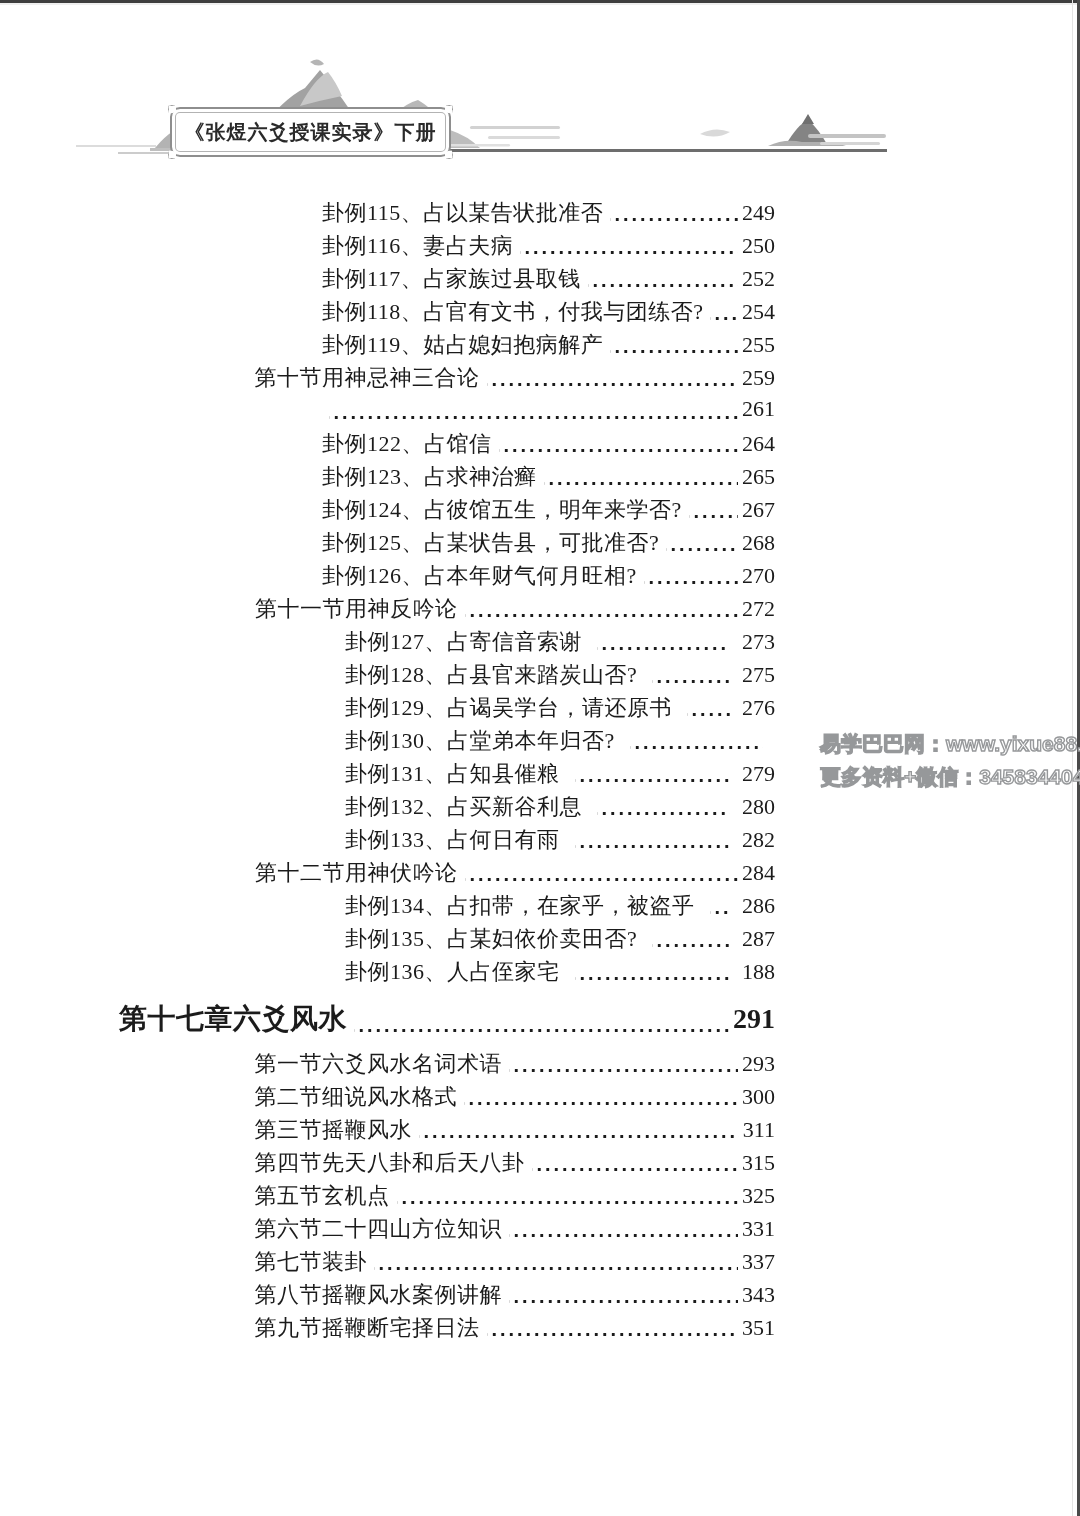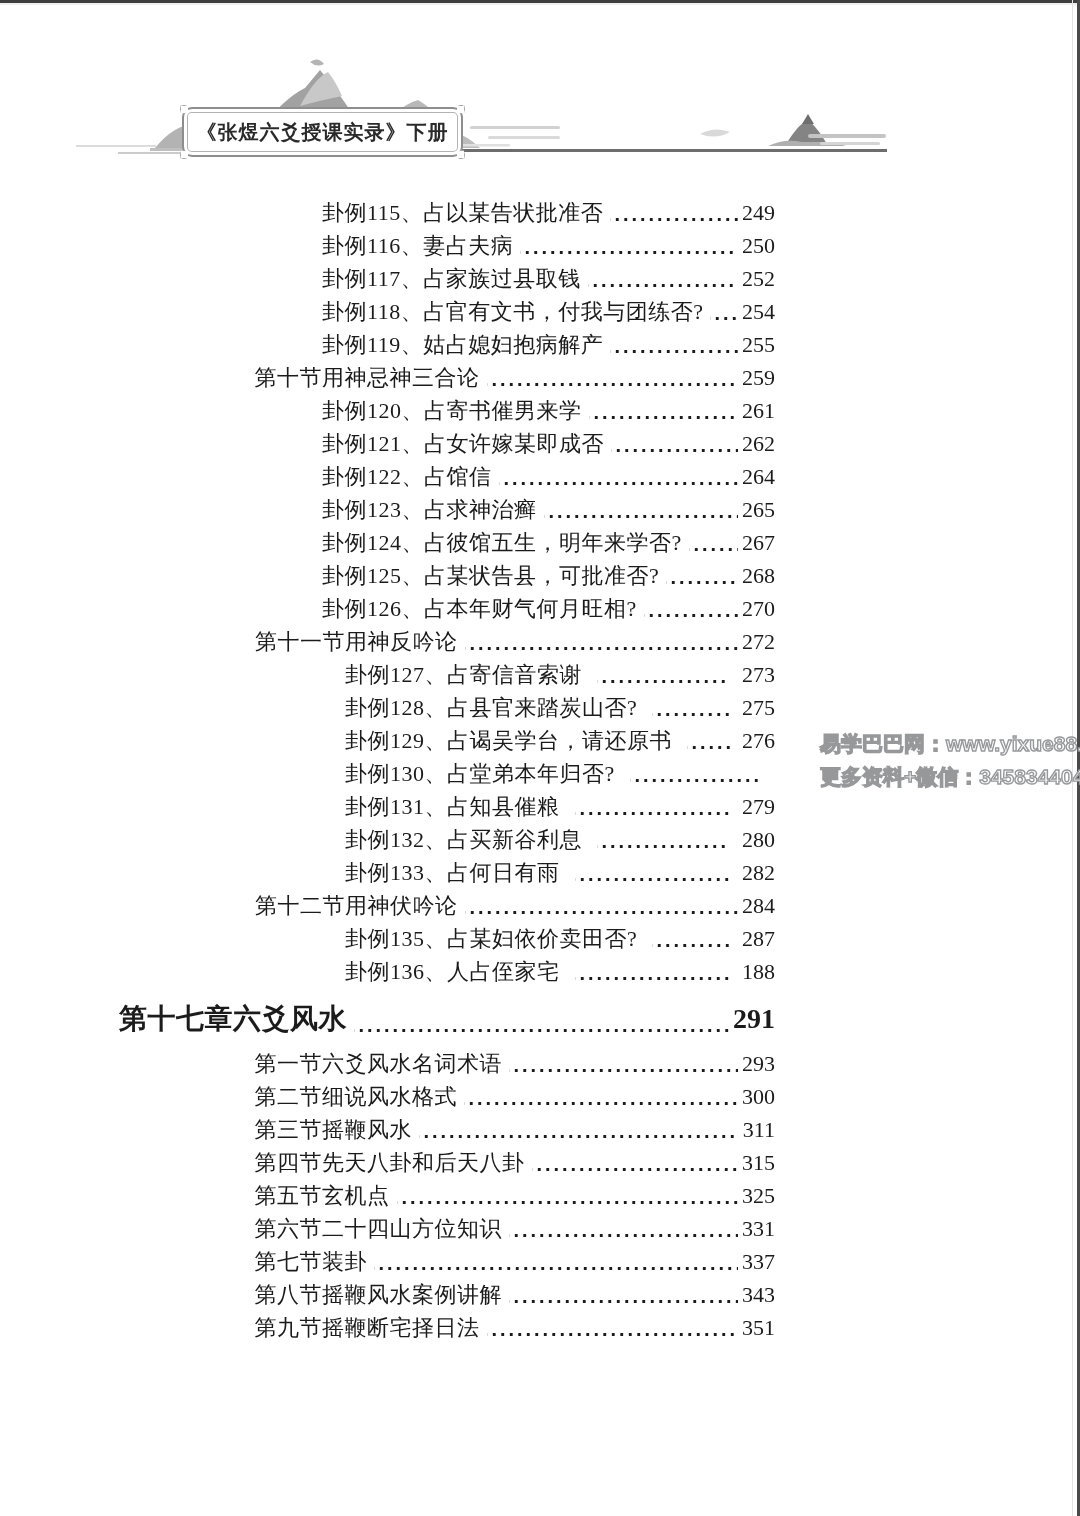--- a/index.html
+++ b/index.html
@@ -8,21 +8,21 @@
 
   
   .edge-top{position:absolute;left:0;top:0;width:100%;height:3px;background:#3e3e3e;}
   .edge-top-soft{position:absolute;left:0;top:3px;width:100%;height:2px;background:#efefef;}
   .edge-right{position:absolute;right:0;top:0;width:3px;height:100%;background:#4a4a4a;}
   .edge-right-soft{position:absolute;right:7px;top:0;width:1px;height:100%;background:#e4e4e4;}
 
   
   .header{position:absolute;left:0;top:0;width:100%;height:180px;}
   .deco{position:absolute;}
-  .title-box{position:absolute;left:182px;top:107px;width:277px;height:46px;background:#fff;
+  .title-box{position:absolute;left:170px;top:107px;width:277px;height:46px;background:#fff;
              border:2px solid #8e8e8e;border-radius:10px;
              box-shadow:inset 0 0 0 3px #ffffff, inset 0 0 0 4px #b3b3b3;
              display:flex;align-items:center;justify-content:center;z-index:3;}
   .title-box .t{font-weight:bold;font-size:20px;letter-spacing:1px;color:#2a2a2a;white-space:nowrap;}
   .corn{position:absolute;width:7px;height:7px;border:1.5px solid #9b9b9b;background:#fff;border-radius:1px;z-index:4;}
   .corn.tl{left:-4px;top:-4px;border-right:none;border-bottom:none;transform:rotate(-8deg);}
   .corn.tr{right:-4px;top:-4px;border-left:none;border-bottom:none;transform:rotate(8deg);}
   .corn.bl{left:-4px;bottom:-4px;border-right:none;border-top:none;transform:rotate(8deg);}
   .corn.br{right:-4px;bottom:-4px;border-left:none;border-top:none;transform:rotate(-8deg);}
   .rule-main{position:absolute;left:447px;top:149px;width:440px;height:2.5px;background:#6d6d6d;z-index:2;}
@@ -127,28 +127,22 @@
         <span class="dots"></span>
         <span class="pg">255</span>
       </div>
       <div class="row sec3">
         <span class="lbl">第十节</span>
         <span class="ttl">用神忌神三合论</span>
         <span class="dots"></span>
         <span class="pg">259</span>
       </div>
       <div class="row case1">
-        <span class="ttl">卦例120、占寄书催男来学</span>
         <span class="dots"></span>
         <span class="pg">261</span>
-      </div>
-      <div class="row case1">
-        <span class="ttl">卦例121、占女许嫁某即成否</span>
-        <span class="dots"></span>
-        <span class="pg">262</span>
       </div>
       <div class="row case1">
         <span class="ttl">卦例122、占馆信</span>
         <span class="dots"></span>
         <span class="pg">264</span>
       </div>
       <div class="row case1">
         <span class="ttl">卦例123、占求神治癣</span>
         <span class="dots"></span>
         <span class="pg">265</span>
@@ -207,20 +201,25 @@
       <div class="row case2">
         <span class="ttl">卦例133、占何日有雨</span>
         <span class="dots"></span>
         <span class="pg">282</span>
       </div>
       <div class="row sec4">
         <span class="lbl">第十二节</span>
         <span class="ttl">用神伏吟论</span>
         <span class="dots"></span>
         <span class="pg">284</span>
+      </div>
+      <div class="row case2">
+        <span class="ttl">卦例134、占扣带，在家乎，被盗乎</span>
+        <span class="dots"></span>
+        <span class="pg">286</span>
       </div>
       <div class="row case2">
         <span class="ttl">卦例135、占某妇依价卖田否?</span>
         <span class="dots"></span>
         <span class="pg">287</span>
       </div>
       <div class="row case2">
         <span class="ttl">卦例136、人占侄家宅</span>
         <span class="dots"></span>
         <span class="pg">188</span>

